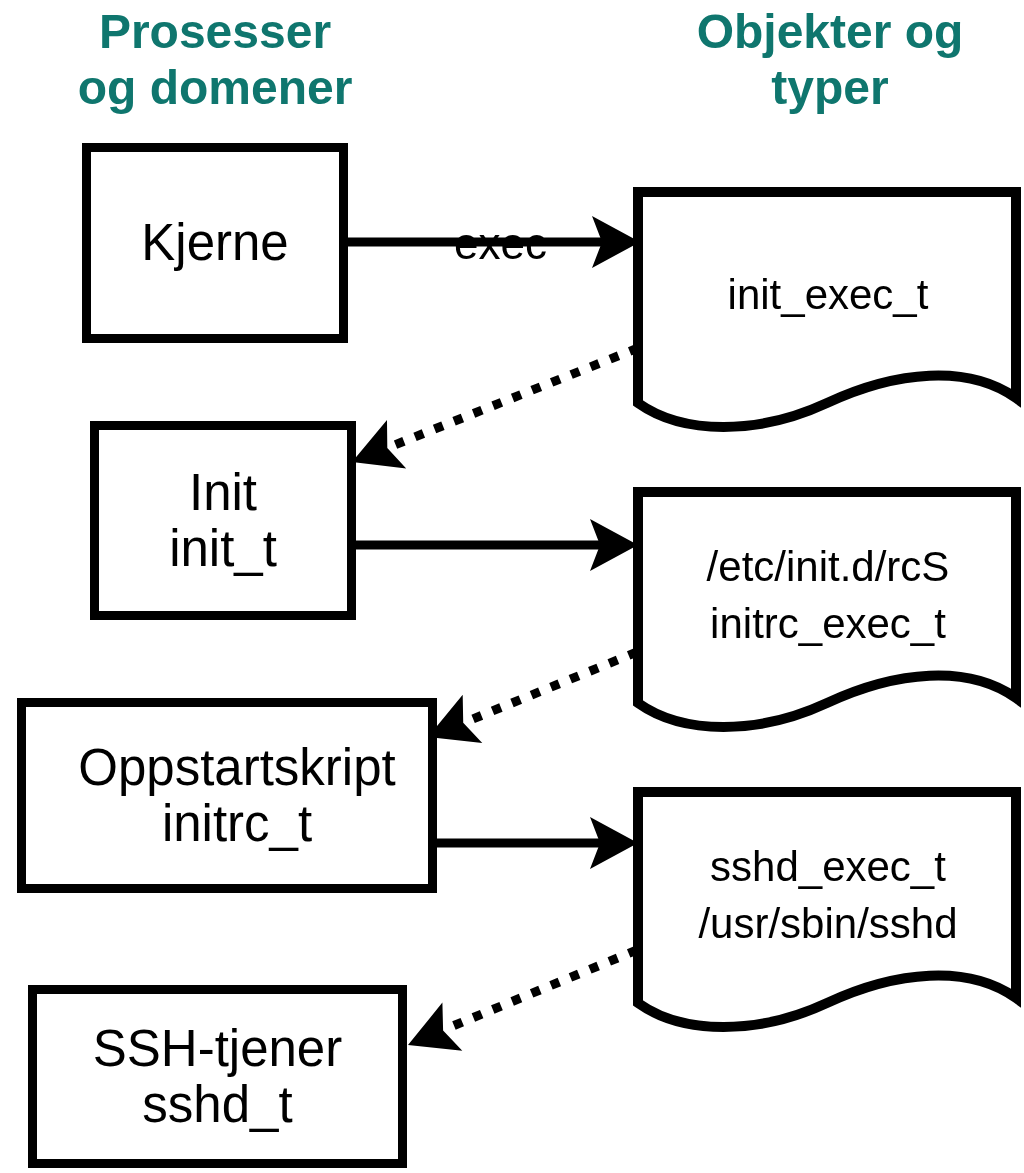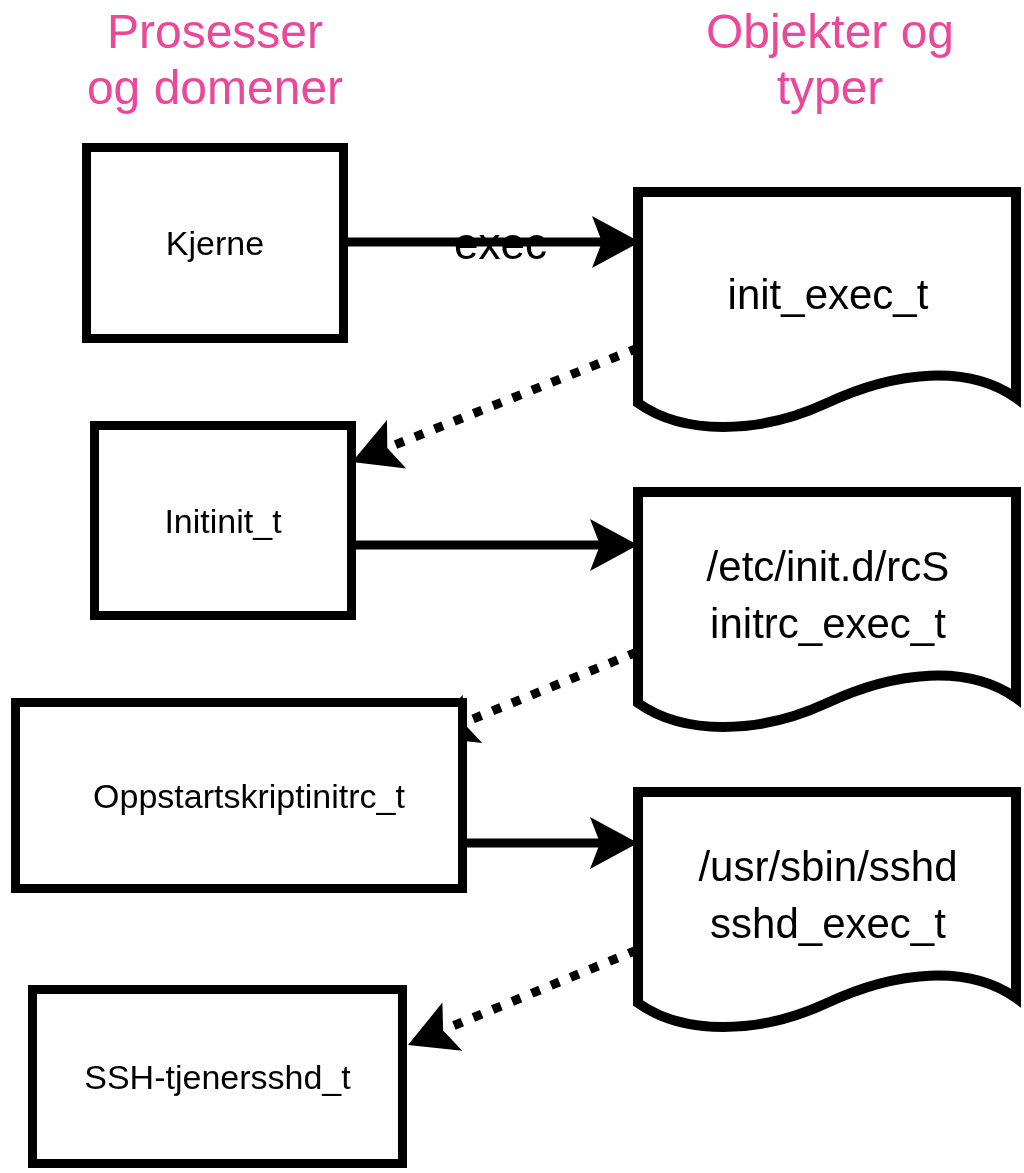--- a/index.html
+++ b/index.html
@@ -2,33 +2,33 @@
 <html><head>
 <meta charset="utf-8">
 <style>
   html,body{margin:0;padding:0;background:#fff;}
   #canvas{
     position:relative;width:1024px;height:1173px;background:#fff;overflow:hidden;
     font-family:"Liberation Sans", sans-serif;color:#000;
   }
   #shapes{position:absolute;left:0;top:0;width:1024px;height:1173px;}
   .col-header{
-    position:absolute;text-align:center;font-weight:normal;
-    font-size:48px;line-height:56px;color:#ec4899;
+    position:absolute;text-align:center;font-weight:bold;
+    font-size:48px;line-height:56px;color:#0f766e;
   }
   .hdr-left{left:25px;top:4px;width:380px;}
   .hdr-right{left:640px;top:4px;width:380px;}
   .pbox{
     position:absolute;box-sizing:border-box;border:9px solid #000;background:#fff;
-    display:flex;flex-direction:row;align-items:center;justify-content:center;
-    font-size:34px;line-height:56px;text-align:center;
+    display:flex;flex-direction:column;align-items:center;justify-content:center;
+    font-size:51px;line-height:56px;text-align:center;
   }
   .pbox-1{left:82px;top:143px;width:266px;height:200px;}
   .pbox-2{left:82px;top:421px;width:266px;height:199px;margin-left:8px;}
-  .pbox-3{left:11px;top:698px;width:456px;height:195px;padding-left:20px;}
+  .pbox-3{left:17px;top:698px;width:420px;height:195px;padding-left:20px;}
   .pbox-4{left:28px;top:985px;width:379px;height:183px;}
   .doc-text{
     position:absolute;left:640px;width:376px;height:205px;
     display:flex;flex-direction:column;align-items:center;justify-content:center;
     font-size:42px;line-height:57px;text-align:center;
   }
   .doc-text-1{top:192px;}
   .doc-text-2{top:492px;}
   .doc-text-3{top:792px;}
   .exec-label{
@@ -108,17 +108,17 @@
   </div>
 
   <div class="doc-text doc-text-1">
     <div>init_exec_t</div>
   </div>
   <div class="doc-text doc-text-2">
     <div>/etc/init.d/rcS</div>
     <div>initrc_exec_t</div>
   </div>
   <div class="doc-text doc-text-3">
+    <div>sshd_exec_t</div>
     <div>/usr/sbin/sshd</div>
-    <div>sshd_exec_t</div>
   </div>
 
 </div>
 
 </body></html>

